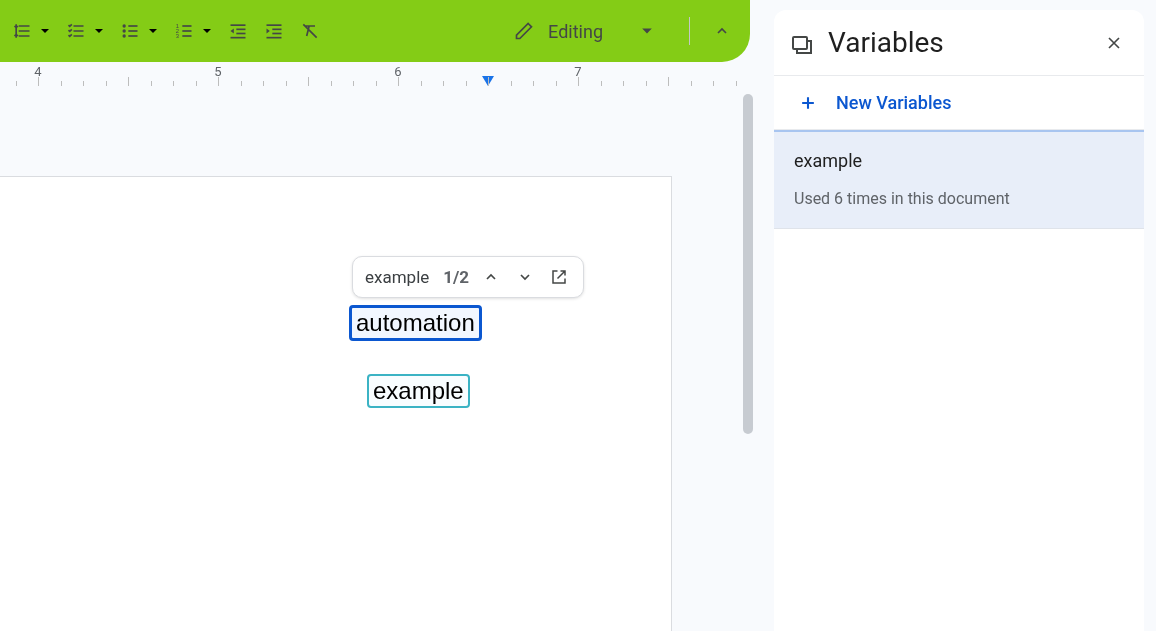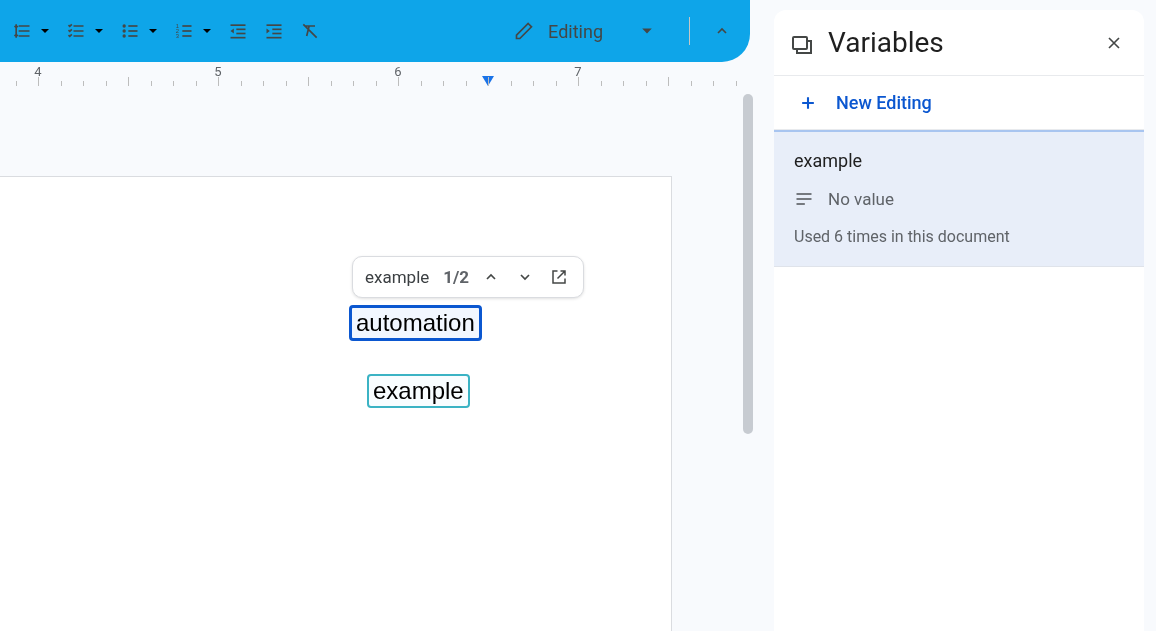--- a/index.html
+++ b/index.html
@@ -12,21 +12,21 @@
       position: relative;
     }
     
     
     .toolbar {
       position: absolute;
       top: 0;
       left: 0;
       right: 0;
       height: 62px;
-      background: #0ea5e9;
+      background: #84cc16;
       border-radius: 0 0 28px 0;
       display: flex;
       align-items: center;
       padding: 0 8px;
       width: 750px;
     }
     .toolbar-group {
       display: flex;
       align-items: center;
       gap: 2px;
@@ -446,29 +446,19 @@
           <path d="M6 6l12 12M18 6L6 18"></path>
         </svg>
     </span>
   </div>
   <div class="new-variable-btn">
     <span>
       <svg width="20" height="20" viewBox="0 0 24 24" fill="none" stroke="#0b57d0" stroke-width="2.5">
           <path d="M12 5v14M5 12h14"></path>
         </svg>
     </span>
-    <span>New Editing</span>
+    <span>New Variables</span>
   </div>
   <div class="variable-entry">
     <div class="name">example</div>
-    <div class="value-row">
-      <span>
-        <svg width="20" height="20" viewBox="0 0 24 24" fill="#5f6368">
-            <rect x="3" y="5" width="18" height="2"></rect>
-            <rect x="3" y="11" width="18" height="2"></rect>
-            <rect x="3" y="17" width="10" height="2"></rect>
-          </svg>
-      </span>
-      <span>No value</span>
-    </div>
     <div class="usage">Used 6 times in this document</div>
   </div>
 </div>
 
 </body></html>

